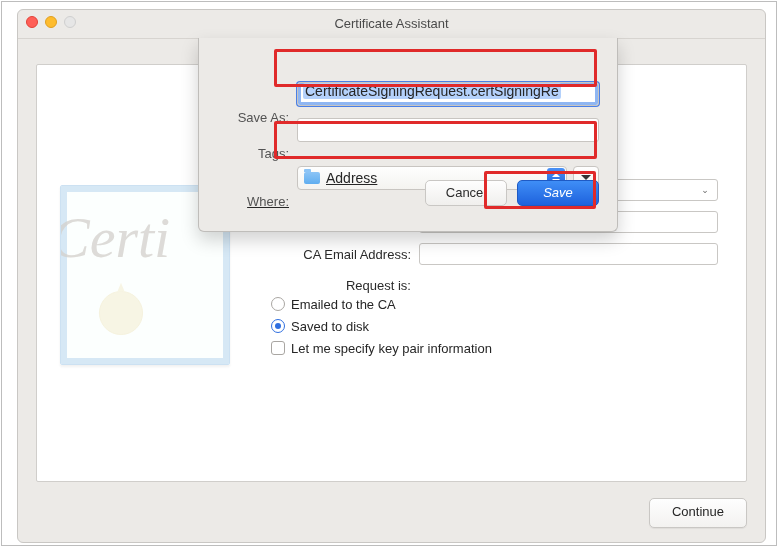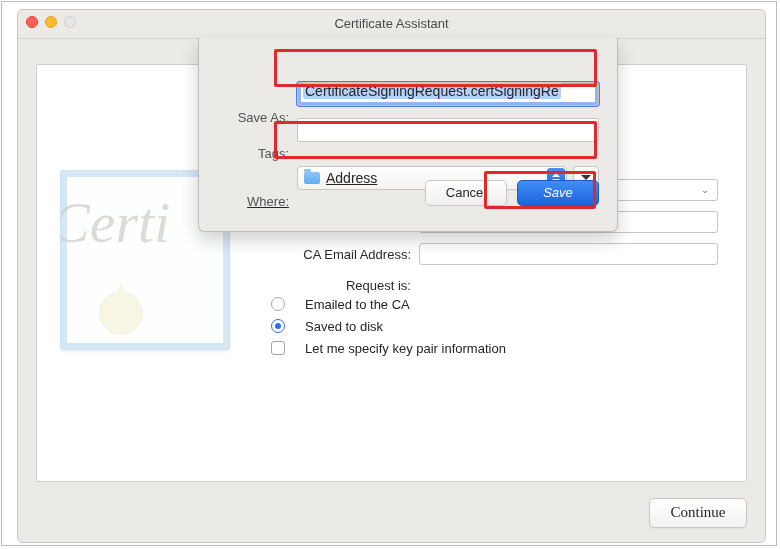--- a/index.html
+++ b/index.html
@@ -62,21 +62,21 @@
     position: absolute;
     top: 90px;
     left: 606px;
     font-size: 13px;
     color: #262626;
     white-space: nowrap;
   }
 
   .cert-preview {
     position: absolute;
-    left: 23px; top: 105px;
+    left: 23px; top: 120px;
     width: 168px; height: 178px;
     background: #fcfffe;
     border: 1px solid #c0daf0;
     box-shadow: 0 0 0 6px #cde3f3 inset, 0 2px 3px rgba(0,0,0,.08);
     border-radius: 2px;
     overflow: hidden;
     opacity: 0.8;
   }
   .cert-preview .script {
     position:absolute; left:-10px; top:18px;
@@ -125,44 +125,43 @@
     position: relative;
     box-sizing: border-box;
   }
   .dd .caret {
     position:absolute; right:4px; top:2px;
     width:16px; height:16px;
     display:flex;justify-content:center;align-items:center;
     font-size:9px; color:#6a6a6a;
   }
   .radio-stack .opt {
-    display:flex;align-items:center;gap:20px;
+    display:flex;align-items:center;gap:6px;
     height:22px;
   }
   .fake-radio, .fake-check {
     width:14px;height:14px;border-radius:50%;
     border:1px solid #a9a6a2;background:#fff;box-sizing:border-box;
     display:inline-flex;align-items:center;justify-content:center;
   }
   .fake-radio.checked { border-color:#2f6fe0; }
   .fake-radio.checked::after{ content:""; width:6px;height:6px;border-radius:50%; background:#2f6fe0; }
   .fake-check { border-radius:3px; }
 
   .continue-btn {
     position:absolute;
     right:18px; bottom:14px;
     width:96px; height:28px;
     background:linear-gradient(#fefefe,#f3f2f0);
     border:1px solid #c9c7c4;
     border-radius:5px;
     text-align:center;
     line-height:26px;
-    font-size:15px;
+    font-size:13px;
     box-shadow:0 1px 1px rgba(0,0,0,.06);
-    font-family:Liberation Serif, serif;
   }
 
   
   .sheet {
     position:absolute;
     left:180px; top:28px;
     width:420px; height:194px;
     background:#eceae7;
     border:1px solid #bfbdba;
     border-top:none;

